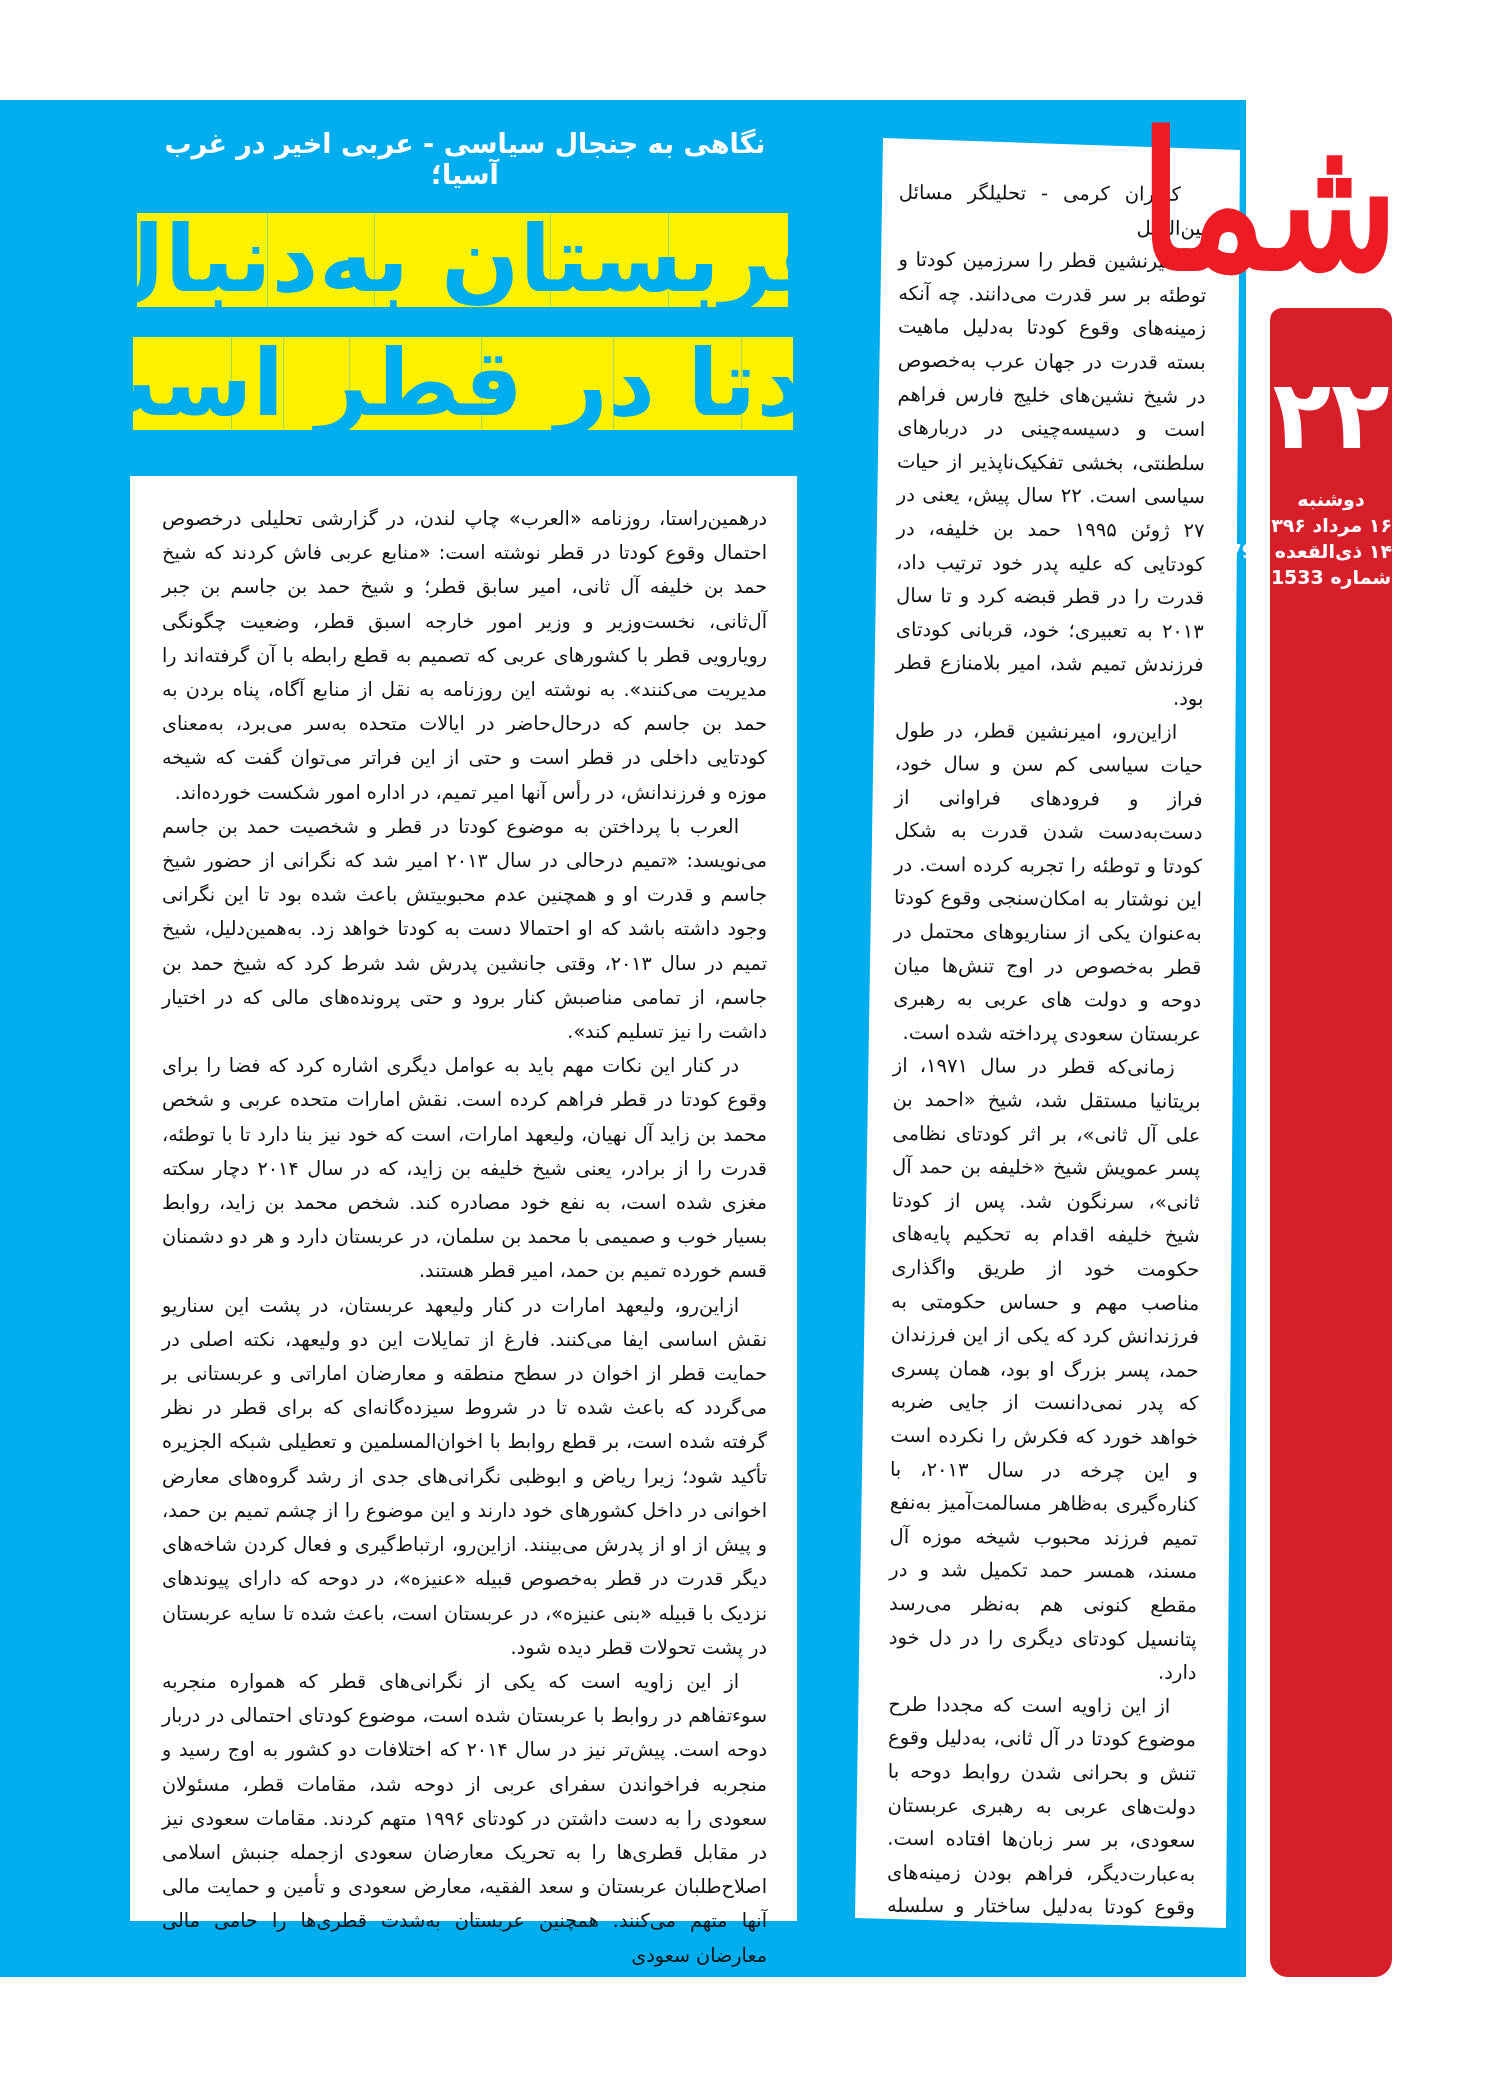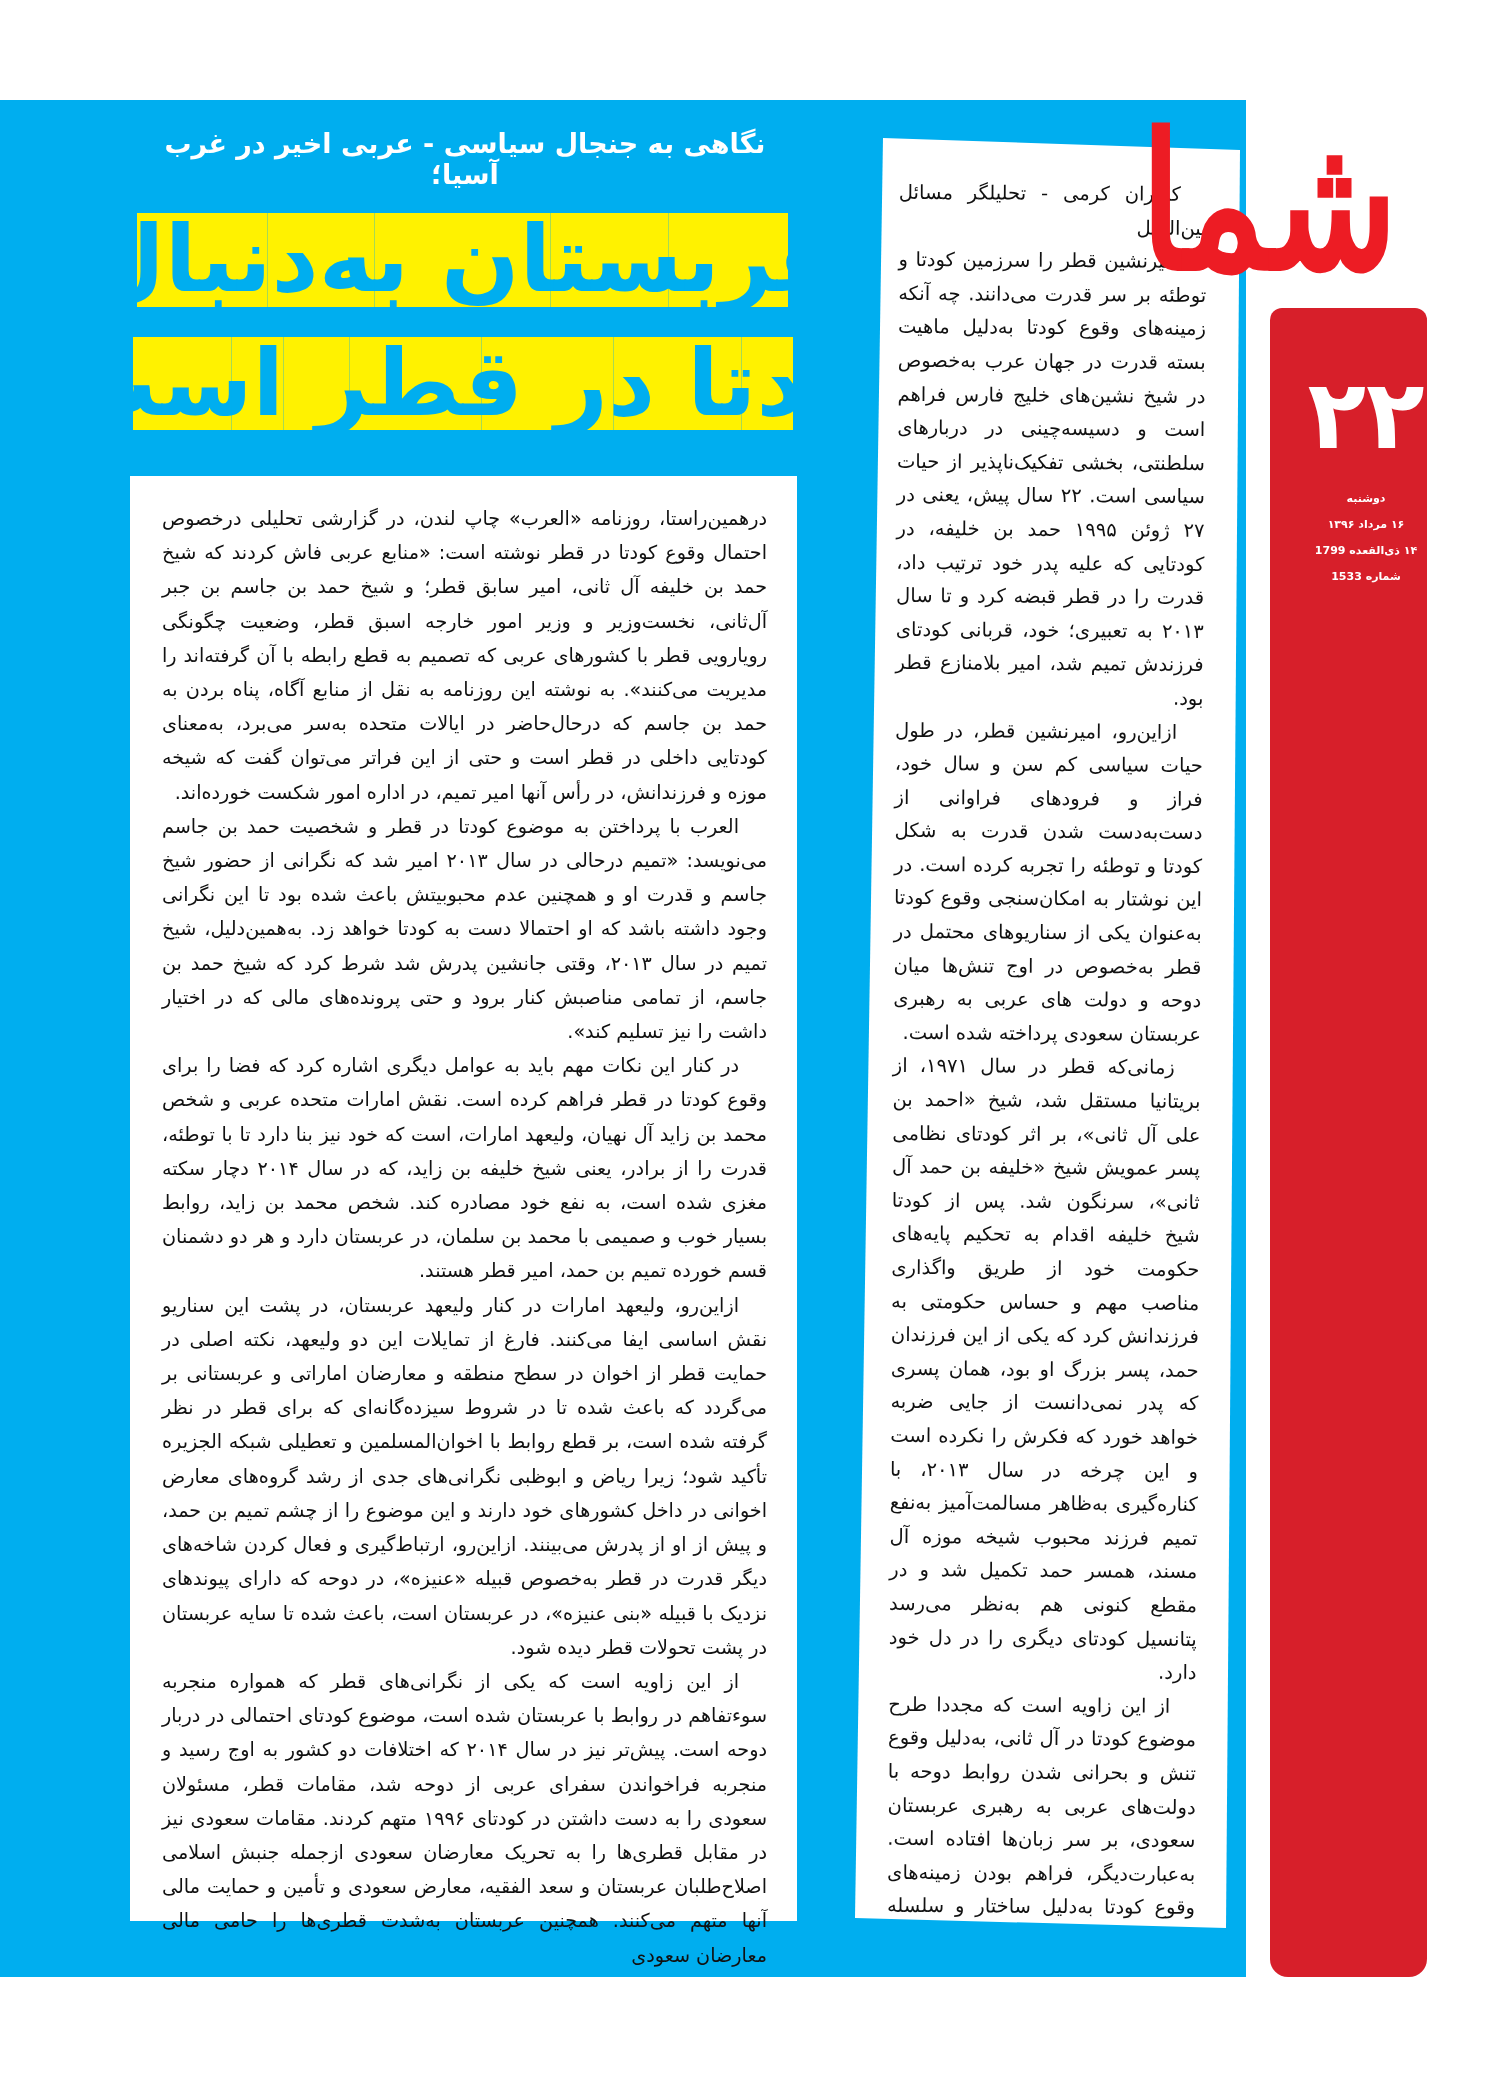--- a/index.html
+++ b/index.html
@@ -53,28 +53,28 @@
     .right-text .byline { text-indent: 26px; }
     .logo {
       position: absolute; left: 1270px; top: 100px; width: 128px; height: 205px;
       color: #ed1c24; font-family: "DejaVu Serif", serif; font-weight: bold;
       font-size: 150px; line-height: 205px; text-align: center; direction: rtl;
       transform: scaleY(1.25);
     }
     .red-strip {
       position: absolute; left: 1270px; top: 308px; width: 122px; height: 1669px;
       background: #d71f2a; border-radius: 12px 12px 18px 18px;
-      color: #ffffff; text-align: center; direction: rtl; padding-left: 35px;
+      color: #ffffff; text-align: center; direction: rtl;
     }
     .page-number {
       margin-top: 52px; font-size: 96px; font-weight: bold; line-height: 110px;
       font-family: "DejaVu Sans", sans-serif; letter-spacing: -2px;
     }
     .date-line {
-      font-size: 11px; font-weight: bold; line-height: 26px;
+      font-size: 19px; font-weight: bold; line-height: 26px;
       font-family: "DejaVu Sans", sans-serif; white-space: nowrap;
     }
     .date-line.first { margin-top: 16px; }
   </style>
 </head>
 <body>
 
 <div class="blue-panel"></div>
 
 <div class="kicker">نگاهی به جنجال سیاسی - عربی اخیر در غرب آسیا؛</div>

